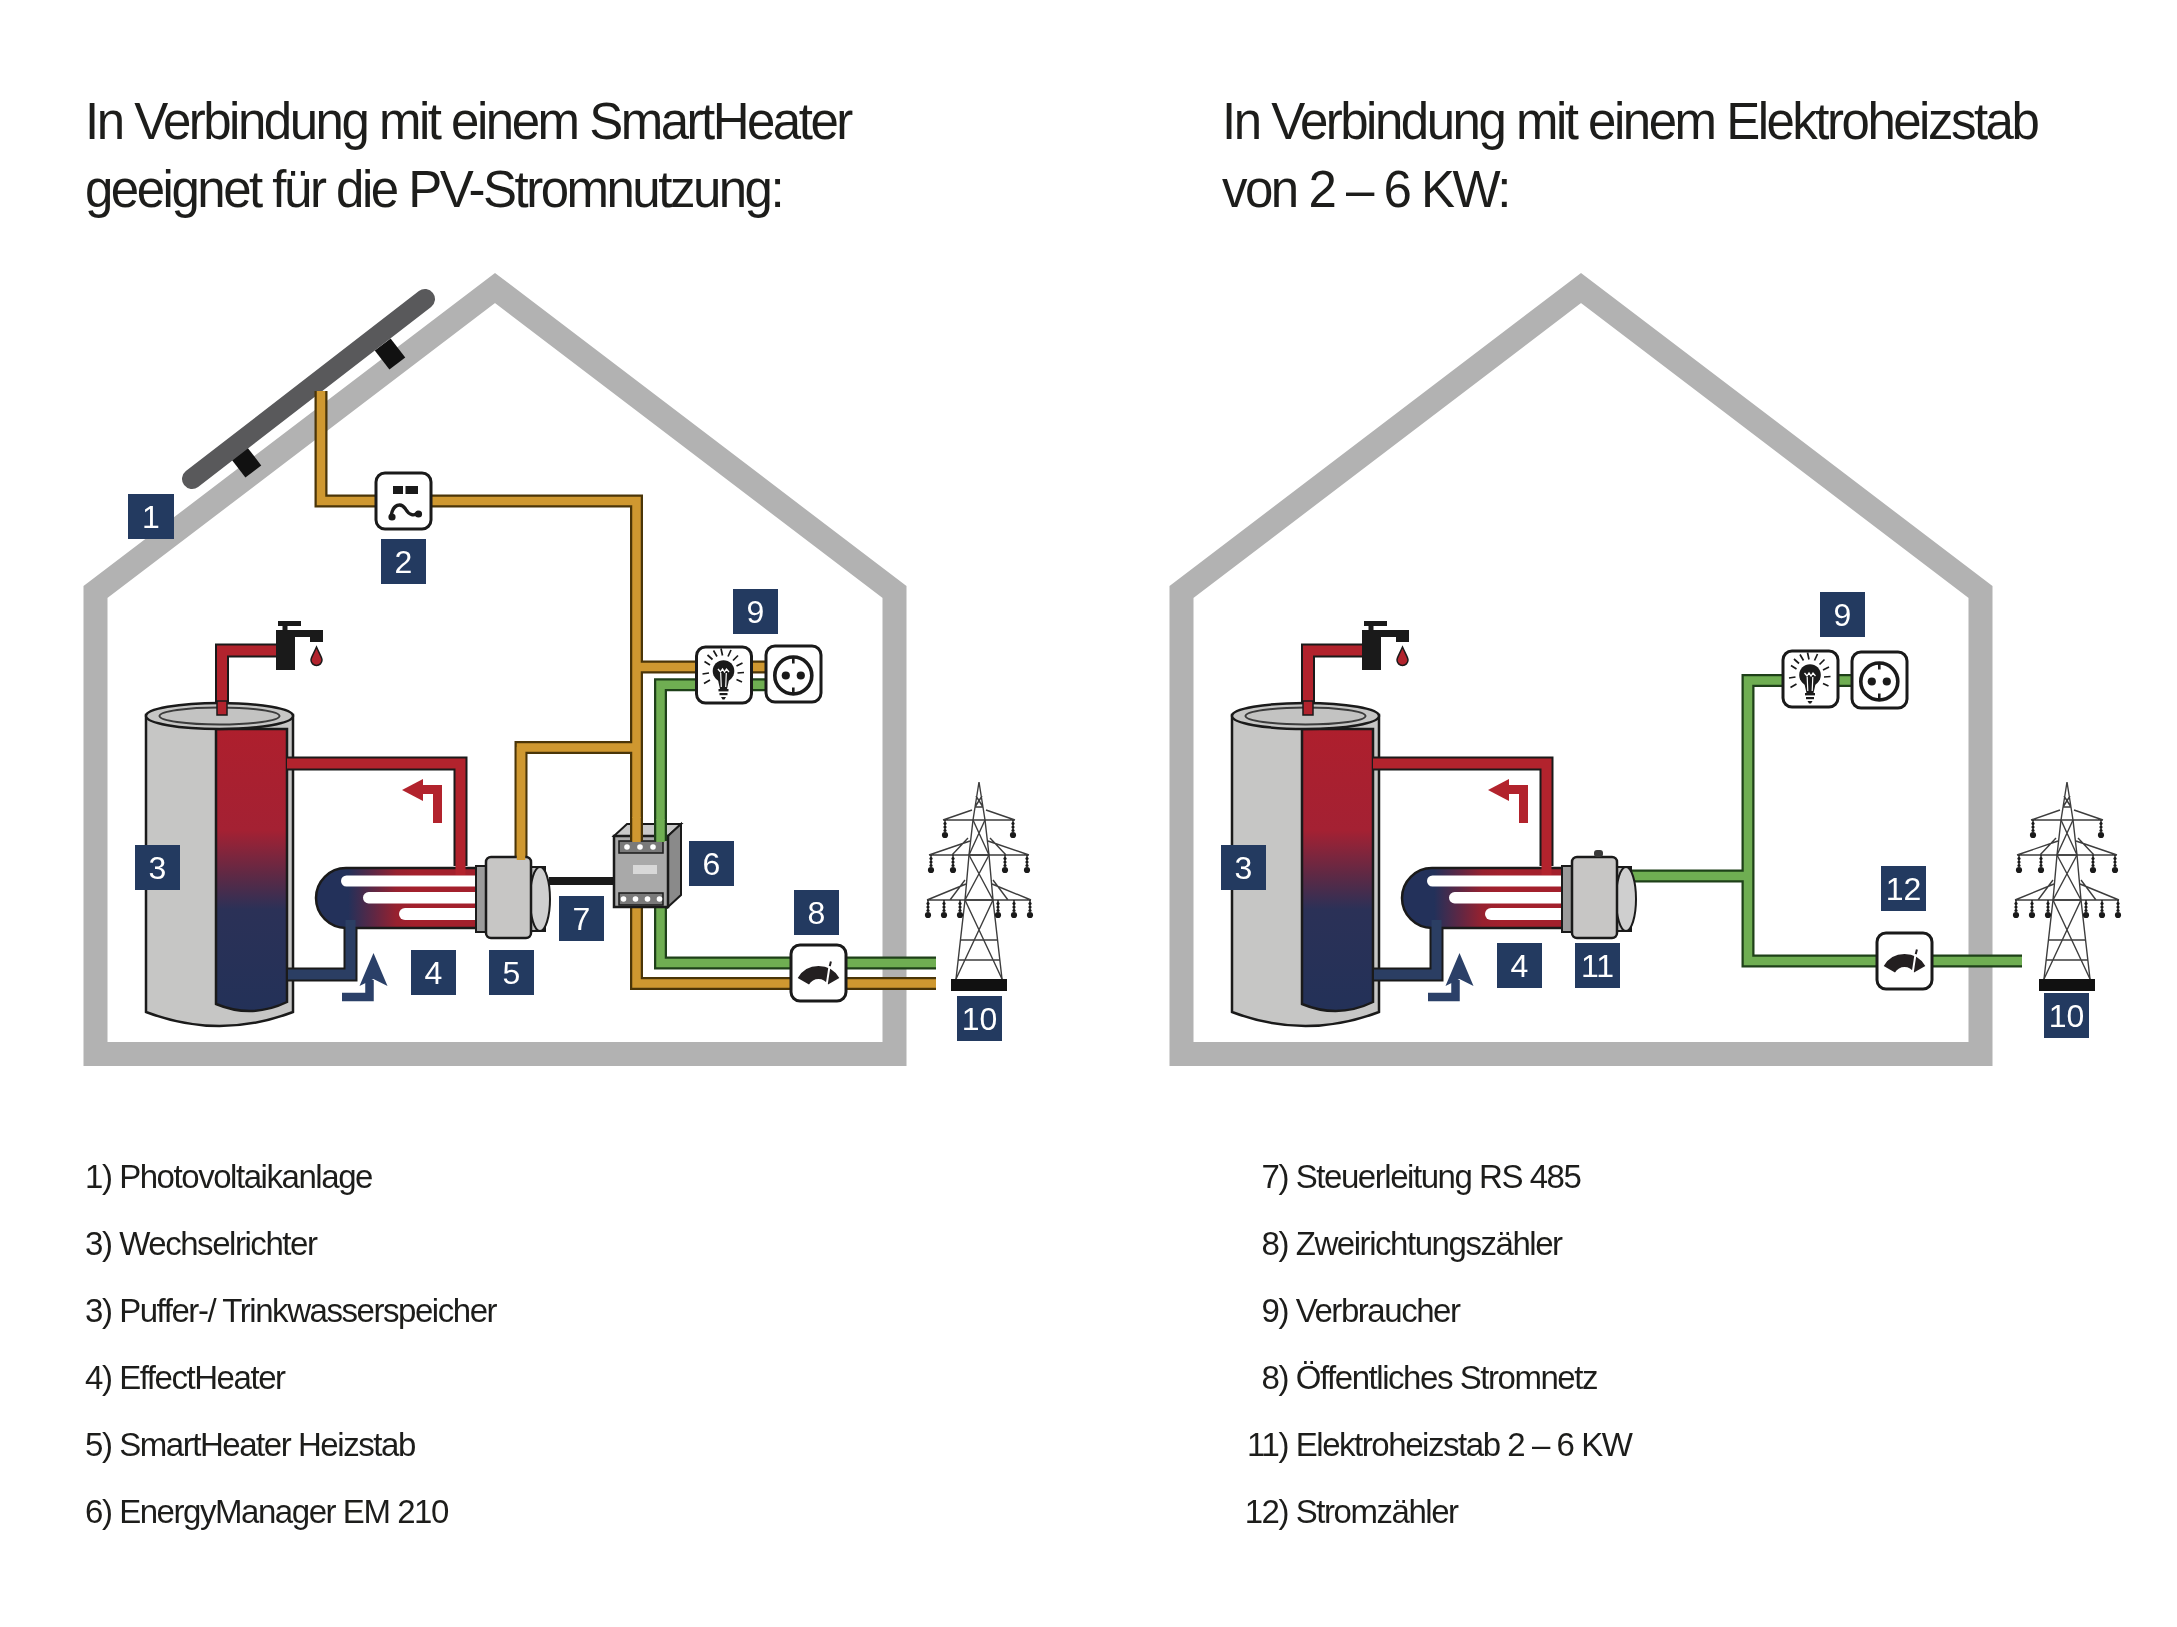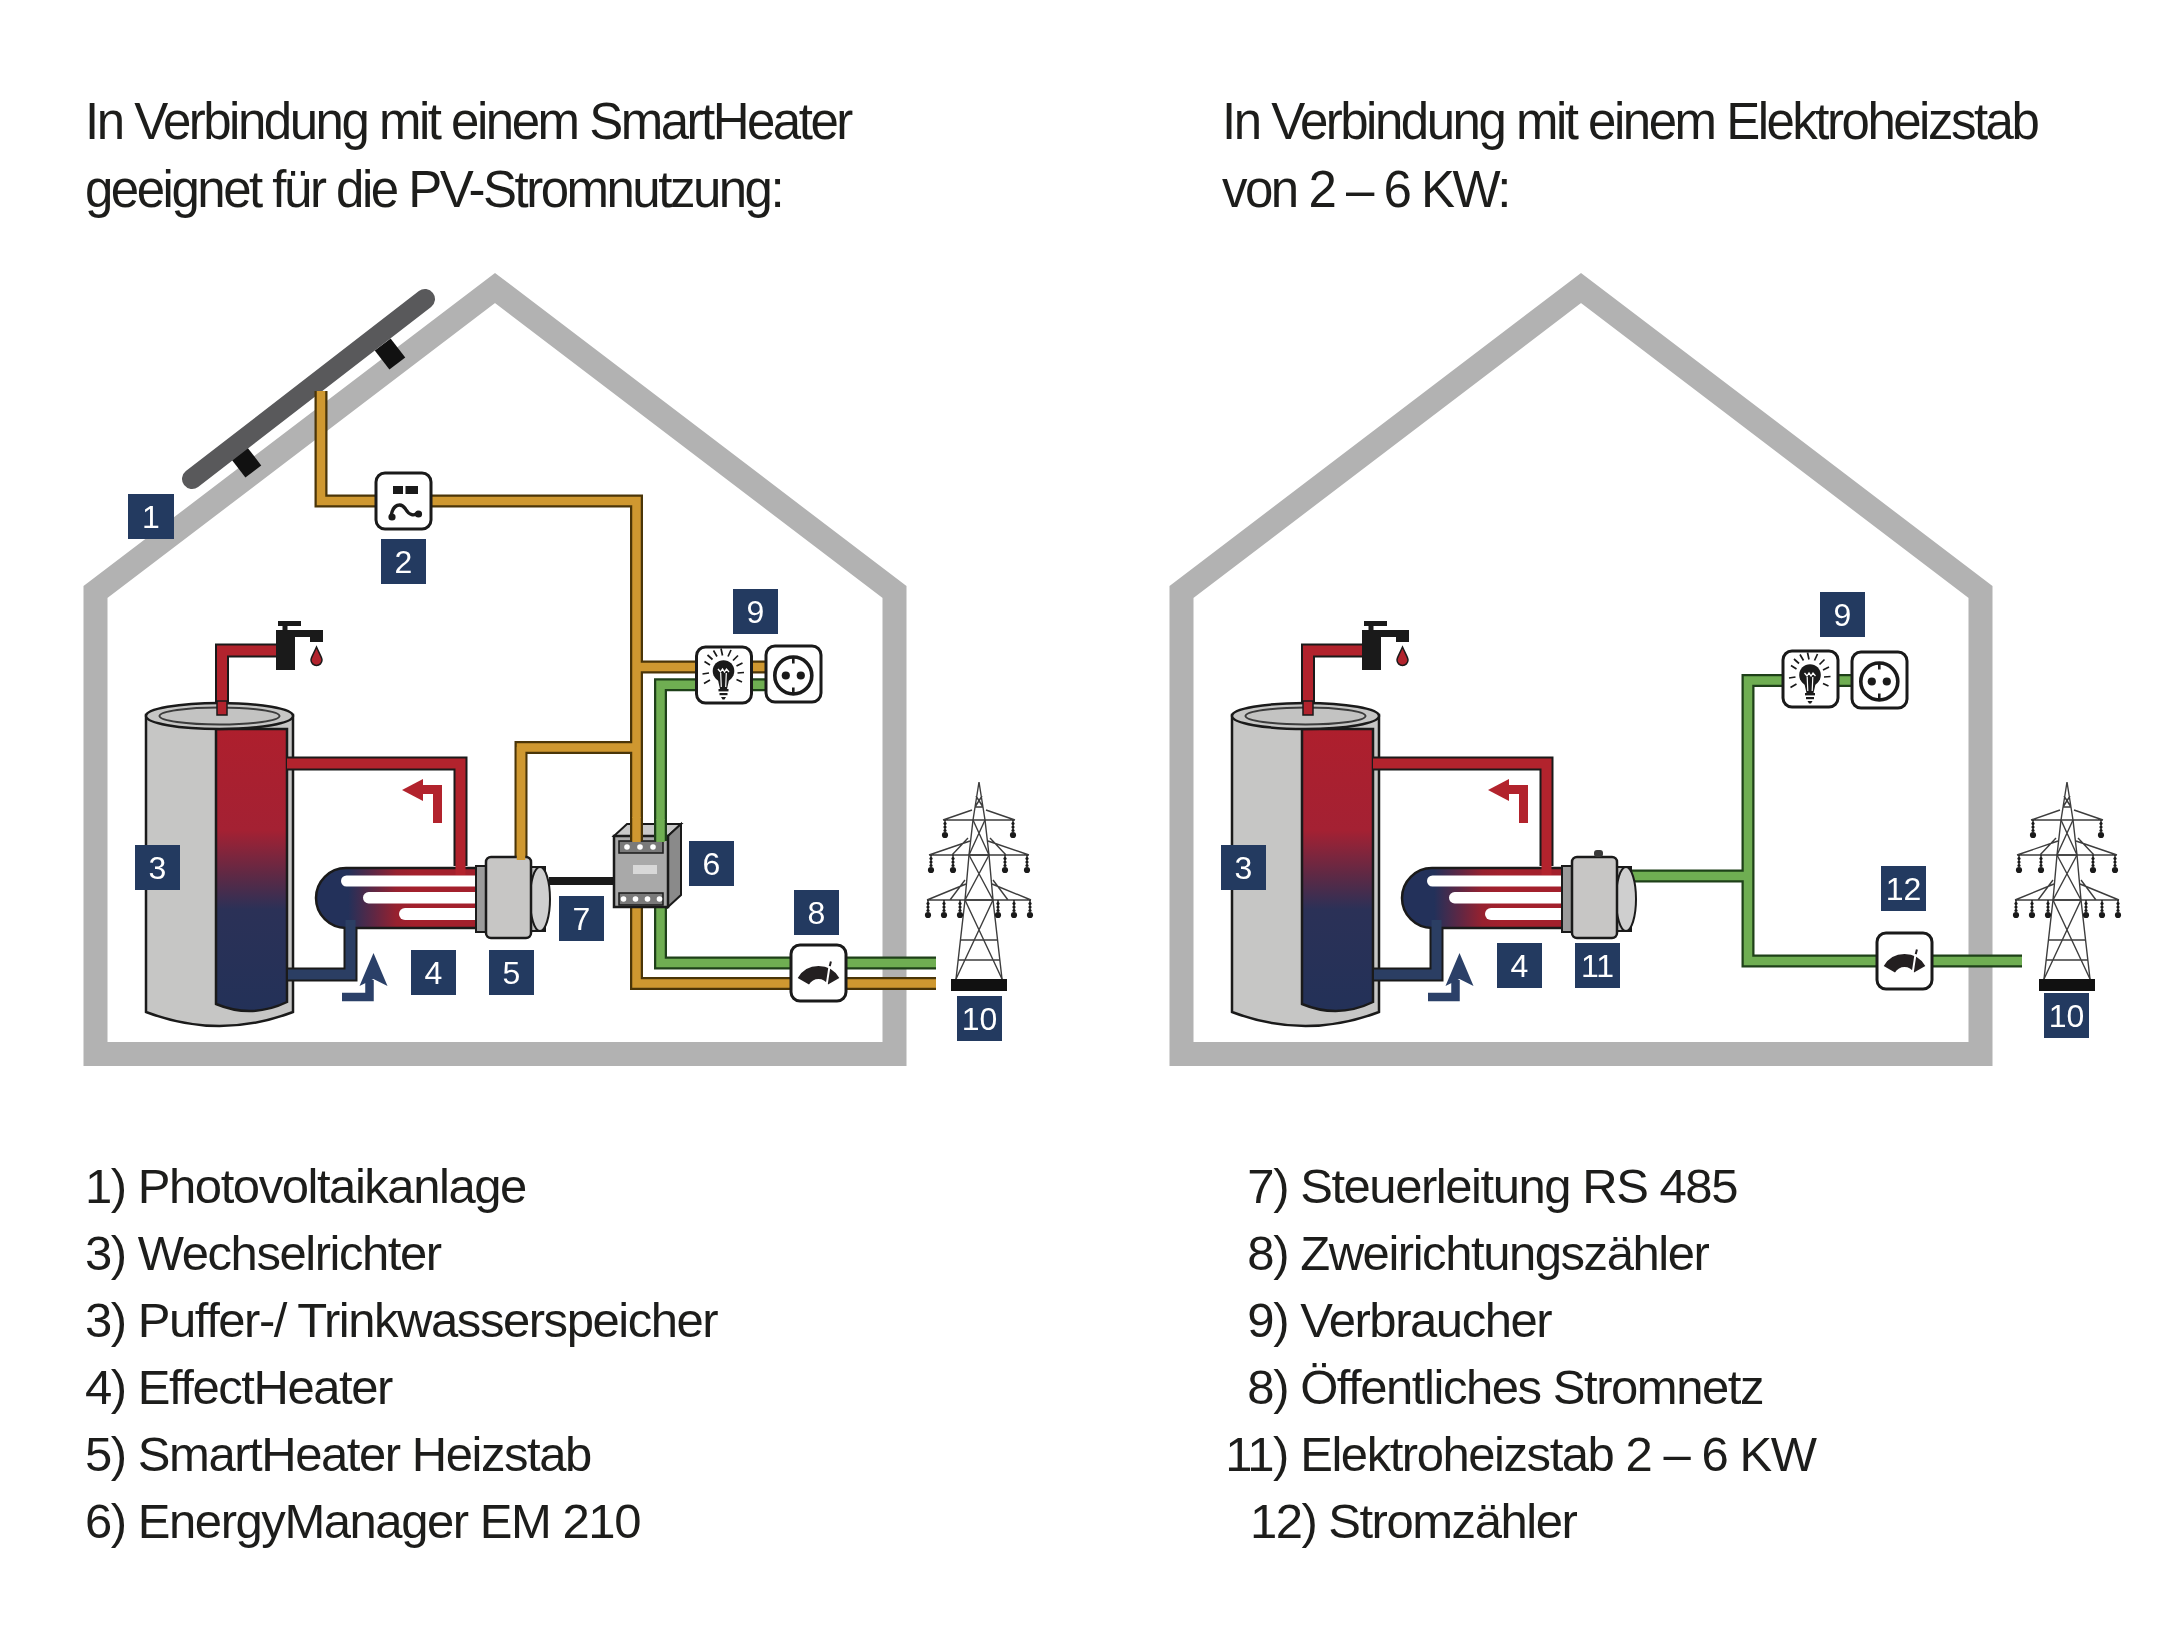--- a/index.html
+++ b/index.html
@@ -1,18 +1,18 @@
 <!DOCTYPE html>
 <html><head>
 <meta charset="utf-8">
 <style>
   html,body{margin:0;padding:0;background:#ffffff;}
   body{width:2177px;height:1627px;position:relative;font-family:"Liberation Sans",sans-serif;}
   .title{position:absolute;font-size:51px;line-height:68px;color:#1d1d1b;letter-spacing:-2.5px;white-space:nowrap;}
-  .leg{position:absolute;font-size:49px;color:#1d1d1b;letter-spacing:-1.45px;white-space:nowrap;}
+  .leg{position:absolute;font-size:33px;color:#1d1d1b;letter-spacing:-1.45px;white-space:nowrap;}
   .leg .num{display:inline-block;text-align:right;}
 </style>
 </head>
 <body>
 <svg width="2177" height="1627" viewBox="0 0 2177 1627" style="position:absolute;left:0;top:0">
 <defs>
   <linearGradient id="panelgrad" x1="0" y1="0" x2="0" y2="1">
     <stop offset="0" stop-color="#ae1f2d"></stop>
     <stop offset="0.36" stop-color="#a42133"></stop>
     <stop offset="0.52" stop-color="#5e2945"></stop>
@@ -280,13 +280,13 @@
 <div class="leg" style="left:85px;top:1292px;">3) Puffer-/ Trinkwasserspeicher</div>
 <div class="leg" style="left:85px;top:1359px;">4) EffectHeater</div>
 <div class="leg" style="left:85px;top:1426px;">5) SmartHeater Heizstab</div>
 <div class="leg" style="left:85px;top:1493px;">6) EnergyManager EM 210</div>
 
 <div class="leg" style="left:1222px;top:1158px;"><span class="num" style="width:66px;">7)</span>&nbsp;Steuerleitung RS 485</div>
 <div class="leg" style="left:1222px;top:1225px;"><span class="num" style="width:66px;">8)</span>&nbsp;Zweirichtungszähler</div>
 <div class="leg" style="left:1222px;top:1292px;"><span class="num" style="width:66px;">9)</span>&nbsp;Verbraucher</div>
 <div class="leg" style="left:1222px;top:1359px;"><span class="num" style="width:66px;">8)</span>&nbsp;Öffentliches Stromnetz</div>
 <div class="leg" style="left:1222px;top:1426px;"><span class="num" style="width:66px;">11)</span>&nbsp;Elektroheizstab 2 – 6 KW</div>
-<div class="leg" style="left:1222px;top:1493px;margin-left:28px;"><span class="num" style="width:66px;">12)</span>&nbsp;Stromzähler</div>
+<div class="leg" style="left:1222px;top:1493px;"><span class="num" style="width:66px;">12)</span>&nbsp;Stromzähler</div>
 
 </body></html>

